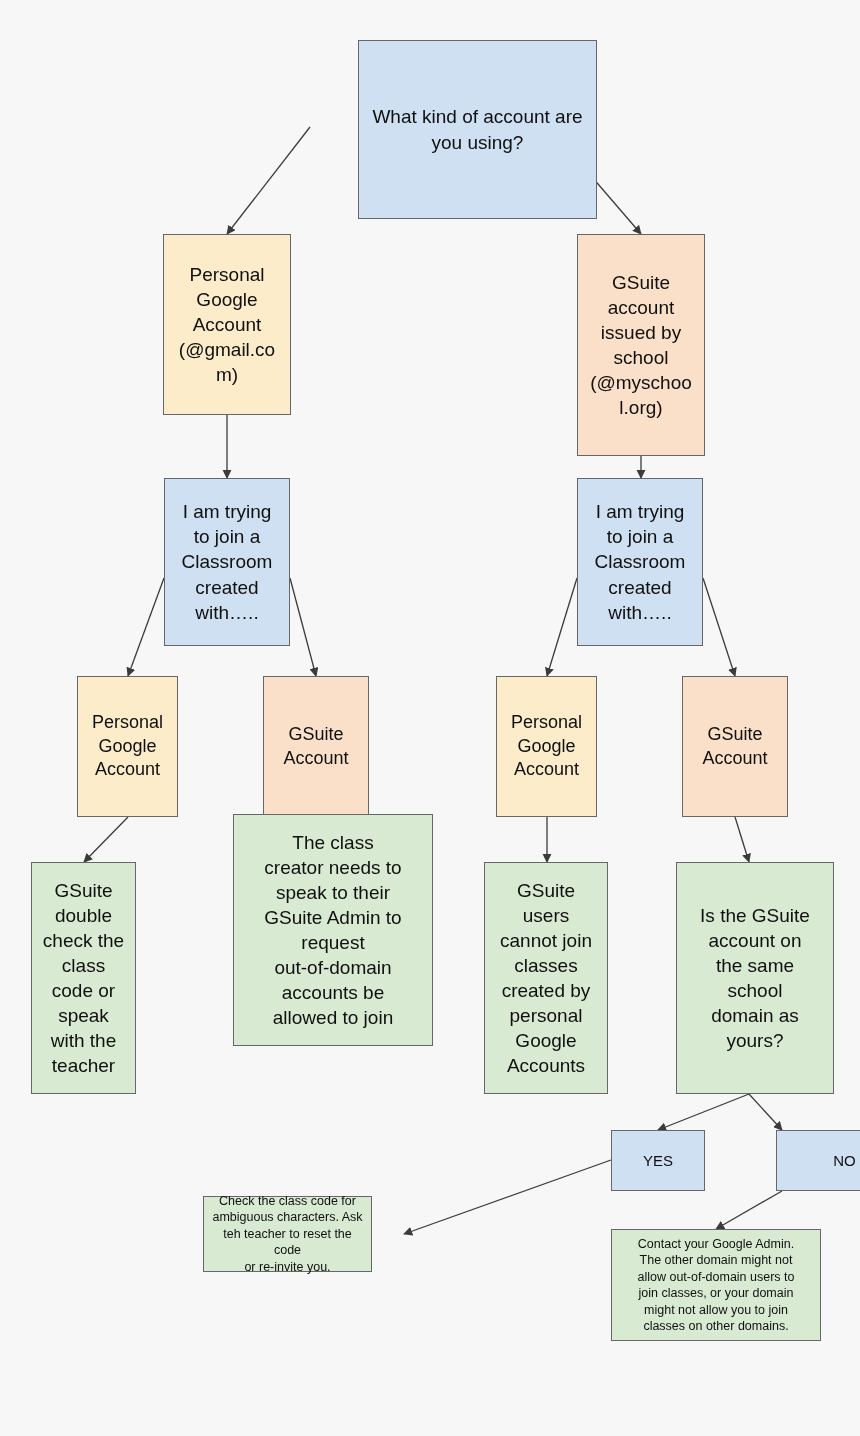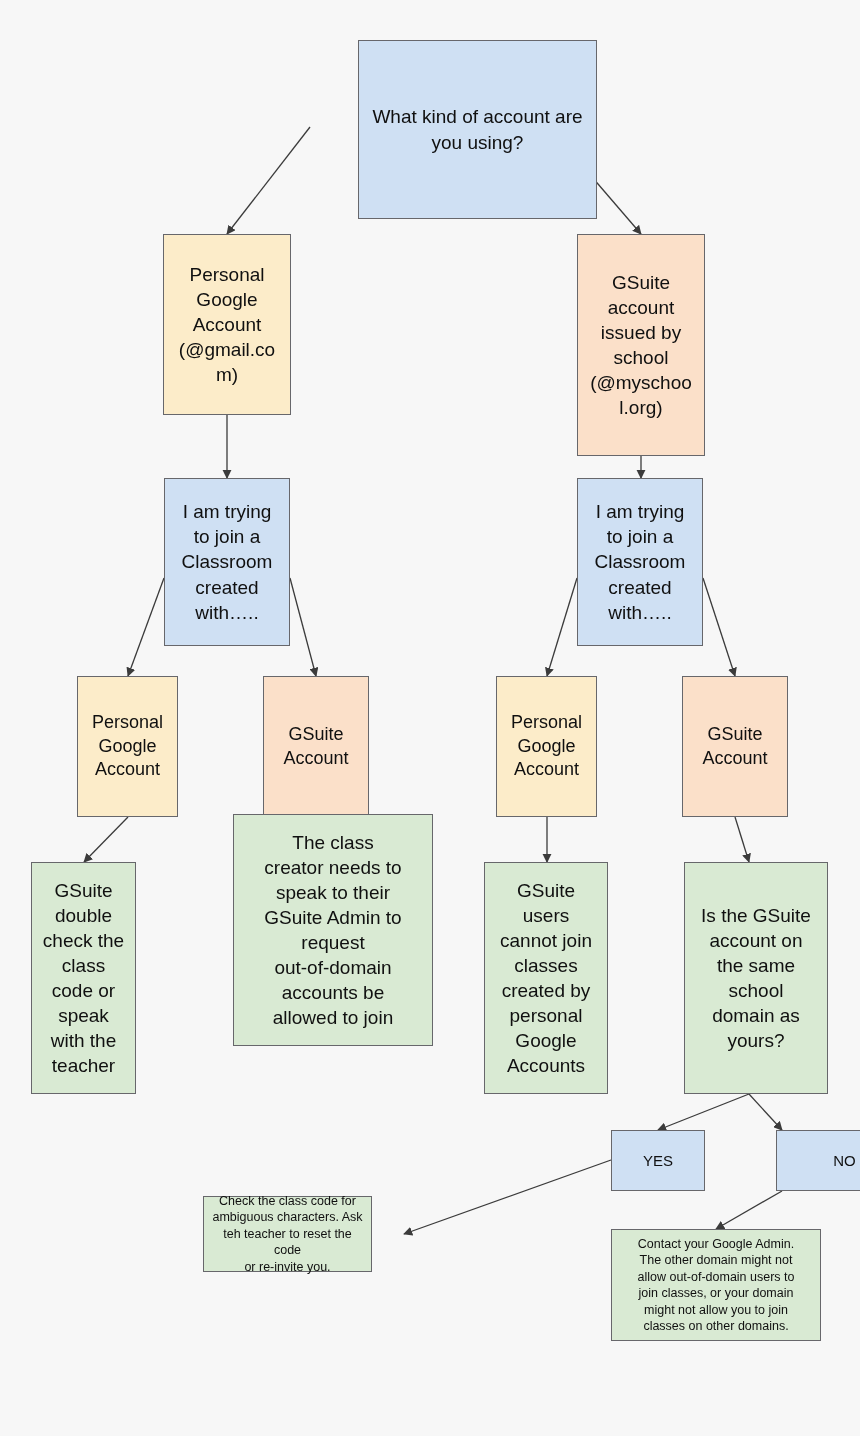--- a/index.html
+++ b/index.html
@@ -127,21 +127,21 @@
 accounts be
 allowed to join</div>
       <div class="node green fs-big" style="left: 484px; top: 862px; width: 124px; height: 232px;">GSuite
 users
 cannot join
 classes
 created by
 personal
 Google
 Accounts</div>
-      <div class="node green fs-big" style="left: 676px; top: 862px; width: 144px; height: 232px; margin-left: 8px;">Is the GSuite
+      <div class="node green fs-big" style="left: 676px; top: 862px; width: 158px; height: 232px;">Is the GSuite
 account on
 the same
 school
 domain as
 yours?</div>
       <div class="node blue fs-yn" style="left: 611px; top: 1130px; width: 94px; height: 61px;">YES</div>
       <div class="node blue fs-yn" style="left: 776px; top: 1130px; width: 102px; height: 61px; padding-left: 39px;">NO</div>
       <div class="node green fs-tiny" style="left: 203px; top: 1196px; width: 169px; height: 76px;">Check the class code for
 ambiguous characters. Ask
 teh teacher to reset the code

